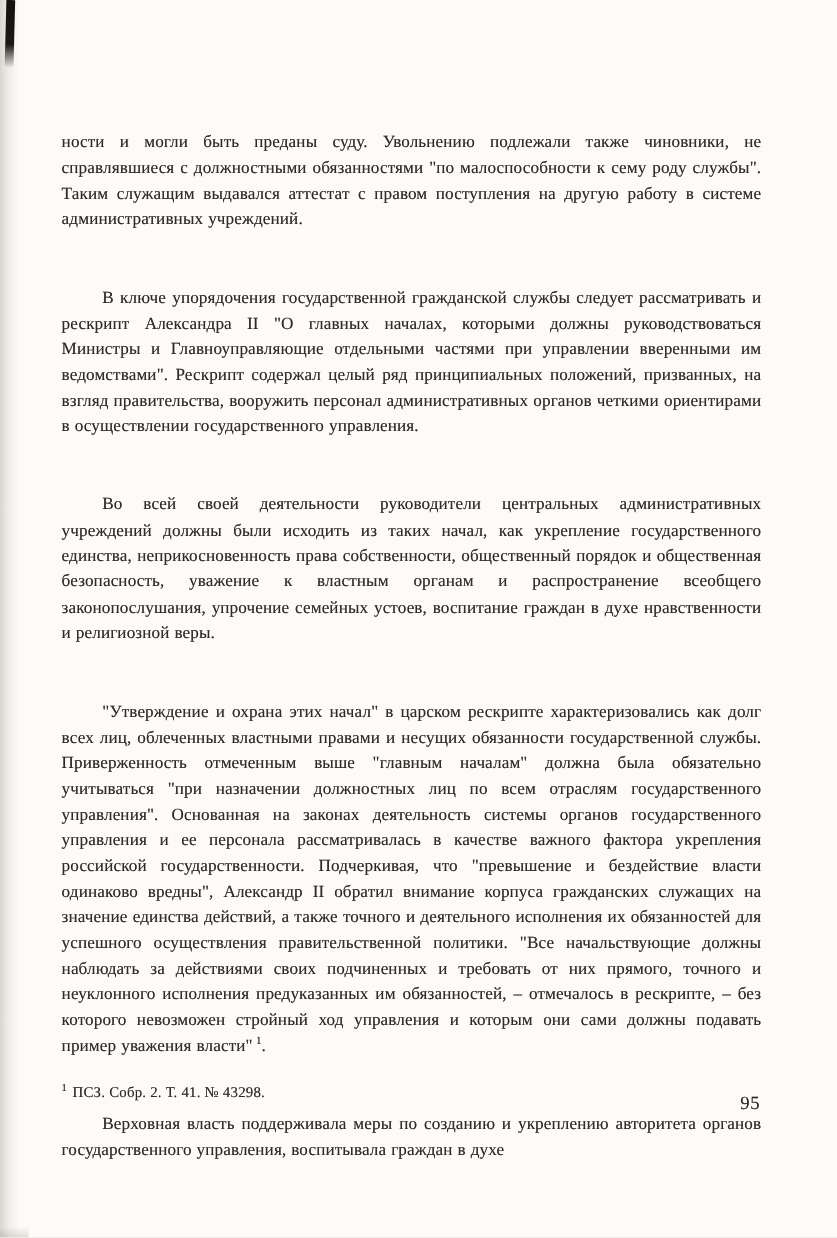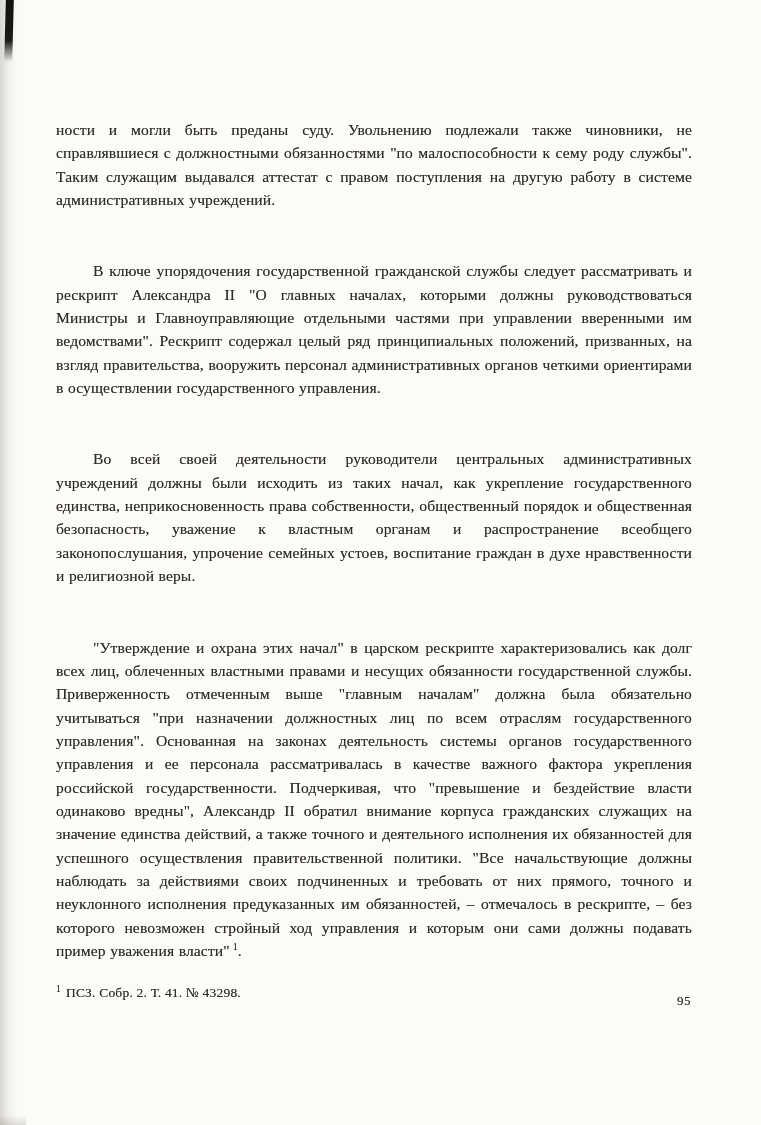--- a/index.html
+++ b/index.html
@@ -84,39 +84,40 @@
   }
   .footnote sup {
     font-size: 9.5px;
     margin-right: 5px;
     line-height: 0;
   }
   .page-number {
     position: absolute;
     right: 70px;
     top: 993px;
-    font-size: 13px;
+    font-size: 17px;
     letter-spacing: 0.5px;
     text-shadow: 0 0 0.4px rgba(46, 44, 39, 0.55);
   }
 </style>
 </head>
 <body>
 
 <div class="page">
 
   <div class="scan-shadow-left"></div>
   <div class="scan-mark-top-left"></div>
   <div class="scan-mark-bottom-left"></div>
 
   <div class="text-block">
     <p class="para">ности и могли быть преданы суду. Увольнению подлежали также чиновники, не справлявшиеся с должностными обязанностями "по малоспособности к сему роду службы". Таким служащим выдавался аттестат с правом поступления на другую работу в системе административных учреждений.</p>
     <p class="para indent">В ключе упорядочения государственной гражданской службы следует рассматривать и рескрипт Александра II "О главных началах, которыми должны руководствоваться Министры и Главноуправляющие отдельными частями при управлении вверенными им ведомствами". Рескрипт содержал целый ряд принципиальных положений, призванных, на взгляд правительства, вооружить персонал административных органов четкими ориентирами в осуществлении государственного управления.</p>
     <p class="para indent">Во всей своей деятельности руководители центральных административных учреждений должны были исходить из таких начал, как укрепление государственного единства, неприкосновенность права собственности, общественный порядок и общественная безопасность, уважение к властным органам и распространение всеобщего законопослушания, упрочение семейных устоев, воспитание граждан в духе нравственности и религиозной веры.</p>
     <p class="para indent"><span>"Утверждение и охрана этих начал" в царском рескрипте характеризовались как долг всех лиц, облеченных властными правами и несущих обязанности государственной службы. Приверженность отмеченным выше "главным началам" должна была обязательно учитываться "при назначении должностных лиц по всем отраслям государственного управления". Основанная на законах деятельность системы органов государственного управления и ее персонала рассматривалась в качестве важного фактора укрепления российской государственности. Подчеркивая, что "превышение и бездействие власти одинаково вредны", Александр II обратил внимание корпуса гражданских служащих на значение единства действий, а также точного и деятельного исполнения их обязанностей для успешного осуществления правительственной политики. "Все начальствующие должны наблюдать за действиями своих подчиненных и требовать от них прямого, точного и неуклонного исполнения предуказанных им обязанностей, – отмечалось в рескрипте, – без которого невозможен стройный ход управления и которым они сами должны подавать пример уважения власти"</span><sup class="fnref">1</sup><span>.</span></p>
+    <p class="para indent">Верховная власть поддерживала меры по созданию и укреплению авторитета органов государственного управления, воспитывала граждан в духе</p>
   </div>
 
   <div class="footnote">
     <sup>1</sup><span>ПСЗ. Собр. 2. Т. 41. № 43298.</span>
   </div>
 
   <div class="page-number">95</div>
 
 </div>
 

